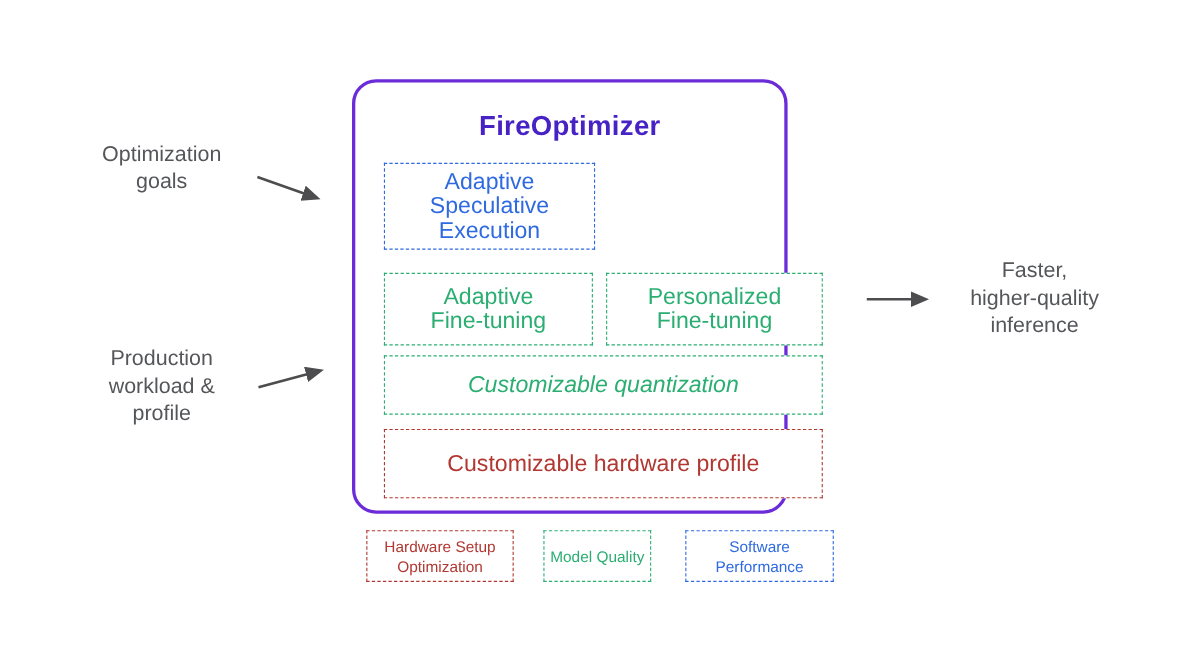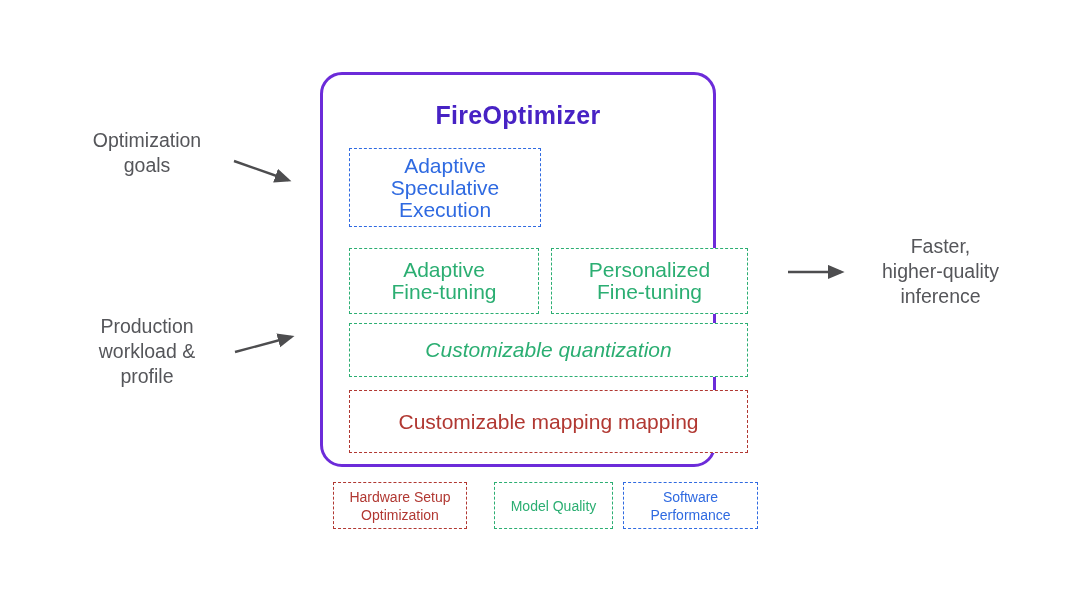--- a/index.html
+++ b/index.html
@@ -56,21 +56,21 @@
   .legend-item{
     position:absolute;
     box-sizing:border-box;
     display:flex;align-items:center;justify-content:center;
     text-align:center;
     font-size:14px;line-height:18px;
     white-space:pre-line;
     background:#ffffff;
   }
   .leg-red{left:333px;top:482px;width:134px;height:47px;text-align:center;}
-  .leg-green{left:494px;top:482px;width:119px;height:47px;}
+  .leg-green{left:494px;top:482px;width:98px;height:47px;}
   .leg-blue{left:623px;top:482px;width:135px;height:47px;}
   .side-label{
     position:absolute;
     text-align:center;
     font-size:19.5px;line-height:25px;
     color:var(--gray-text);
     white-space:pre-line;
   }
   .lbl-goals{left:57px;top:128px;width:180px;}
   .lbl-production{left:57px;top:314px;width:180px;}
@@ -101,21 +101,21 @@
 
 
     <div class="module dash-green mod-c">Adaptive
 Fine-tuning</div>
 
     <div class="module dash-green mod-d">Personalized
 Fine-tuning</div>
 
     <div class="module dash-green mod-e">Customizable quantization</div>
 
-    <div class="module dash-red mod-f">Customizable mapping mapping</div>
+    <div class="module dash-red mod-f">Customizable hardware profile</div>
   </div>
 
   <div class="side-label lbl-output">Faster,
 higher-quality
 inference</div>
 
   <div class="legend-item dash-red leg-red">Hardware Setup
 Optimization</div>
 
   <div class="legend-item dash-green leg-green">Model Quality</div>

